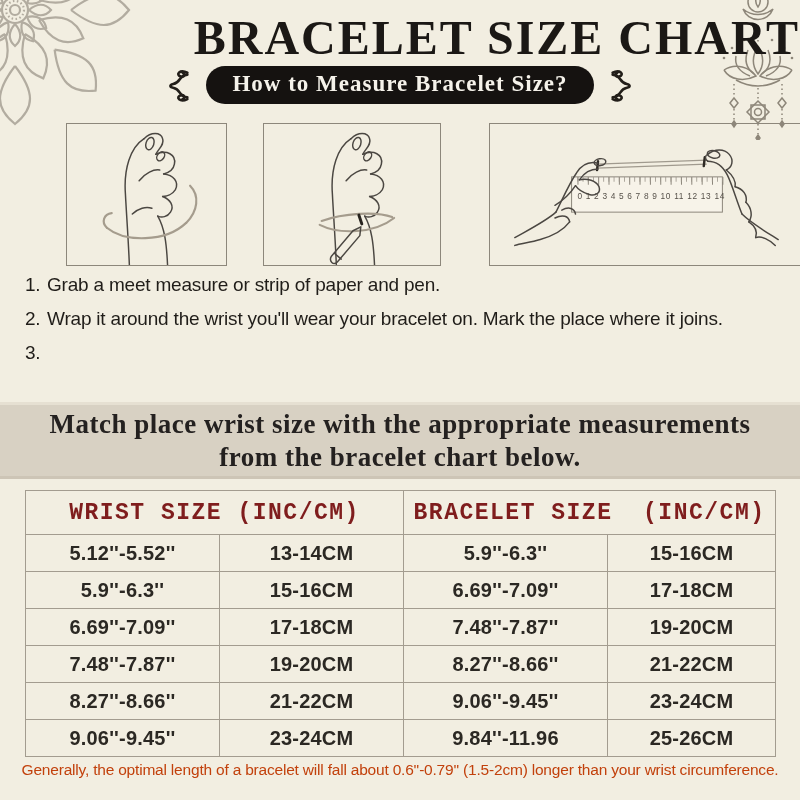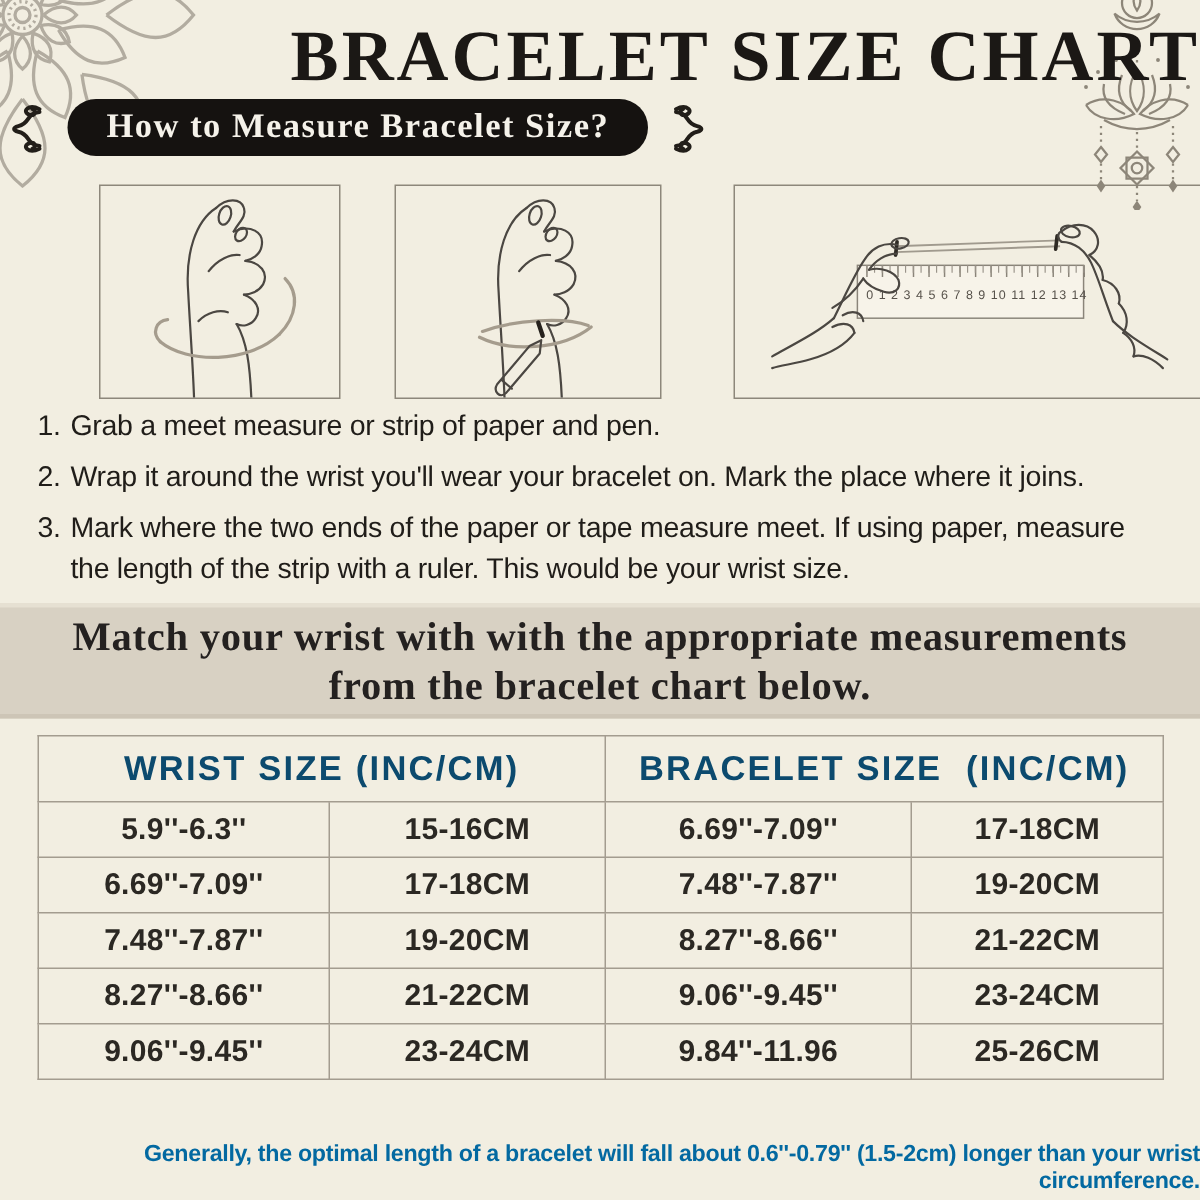--- a/index.html
+++ b/index.html
@@ -10,21 +10,21 @@
   .mandala{position:absolute;left:-105px;top:-110px;}
   .lotus{position:absolute;left:688px;top:0;}
 
   
   .title{position:absolute;top:10px;left:0;width:100%;text-align:right;margin:0;
     font-family:"Liberation Serif",serif;font-weight:700;font-size:48px;
     letter-spacing:2px;color:#1b1815;}
 
   
   .pill-row{position:absolute;top:66px;left:0;width:100%;display:flex;
-    align-items:center;gap:13px;}
+    justify-content:center;align-items:center;gap:13px;}
   .pill{background:#151210;color:#f5f2ea;border-radius:19px;padding:5px 26px 7px;
     font-family:"Liberation Serif",serif;font-weight:700;font-size:23px;letter-spacing:1px;}
   .squiggle{display:block;}
   .squiggle.right{transform:scaleX(-1);}
 
   
   .box{position:absolute;top:123px;height:143px;border:1px solid #8d877b;box-sizing:border-box;}
   .box1{left:66px;width:161px;}
   .box2{left:263px;width:178px;}
   .box3{left:449px;width:315px;margin-left:40px;}
@@ -40,27 +40,27 @@
   .banner{position:absolute;top:402px;left:0;width:800px;height:77px;background:#d8d1c3;
     box-shadow:inset 0 3px 0 #e6e0d2, inset 0 -3px 0 #cdc5b6;
     display:flex;flex-direction:column;justify-content:center;align-items:center;}
   .banner-line{font-family:"Liberation Serif",serif;font-weight:700;font-size:27px;
     letter-spacing:0.5px;color:#242120;line-height:33px;text-align:center;}
 
   
   .size-table{position:absolute;top:490px;left:25px;width:750px;border-collapse:collapse;
     table-layout:fixed;}
   .size-table th,.size-table td{border:1px solid #a39c8f;text-align:center;padding:0;}
-  .size-table th{height:43px;font-family:Liberation Sans, sans-serif;font-weight:700;
-    font-size:23px;letter-spacing:1.5px;color:#0c4a6e;white-space:pre;}
+  .size-table th{height:43px;font-family:Liberation Mono, monospace;font-weight:700;
+    font-size:23px;letter-spacing:1.5px;color:#7f1d1d;white-space:pre;}
   .size-table td{height:36px;font-weight:700;font-size:20px;letter-spacing:0.2px;color:#2b2823;}
 
   
-  .footnote{position:absolute;top:761px;left:0;width:100%;text-align:right;
-    font-weight:700;font-size:15.5px;letter-spacing:-0.2px;color:#0369a1;}
+  .footnote{position:absolute;top:761px;left:0;width:100%;text-align:center;
+    font-weight:400;font-size:15.5px;letter-spacing:-0.2px;color:#c2410c;}
 </style>
 </head>
 <body>
 
 <div class="canvas">
 
   <svg class="mandala" width="250" height="250" viewBox="0 0 250 250">
     <defs>
       <path id="p-out" d="M0,-56 C20,-82 20,-98 0,-114 C-20,-98 -20,-82 0,-56"></path>
       <path id="p-mid" d="M0,-26 C15,-45 15,-60 0,-74 C-15,-60 -15,-45 0,-26"></path>
@@ -252,44 +252,49 @@
     <li>
       <span class="num">1.</span>
       <span>Grab a meet measure or strip of paper and pen.</span>
     </li>
     <li>
       <span class="num">2.</span>
       <span>Wrap it around the wrist you'll wear your bracelet on. Mark the place where it joins.</span>
     </li>
     <li>
       <span class="num">3.</span>
-      <span>Mark where the two ends of the paper or tape measure meet. If using paper, measure the length of the strip with a ruler. This would be your wrist size.</span>
     </li>
   </ol>
 
   <div class="banner">
-    <div class="banner-line">Match your wrist with with the appropriate measurements</div>
+    <div class="banner-line">Match place wrist size with the appropriate measurements</div>
     <div class="banner-line">from the bracelet chart below.</div>
   </div>
 
   <table class="size-table">
     <colgroup>
       <col style="width:194px">
         <col style="width:184px">
         <col style="width:204px">
         <col style="width:168px">
     </colgroup>
     <thead>
       <tr>
         <th colspan="2">WRIST SIZE (INC/CM)</th>
         <th colspan="2">BRACELET SIZE  (INC/CM)</th>
       </tr>
     </thead>
     <tbody>
       <tr>
+        <td>5.12''-5.52''</td>
+        <td>13-14CM</td>
+        <td>5.9''-6.3''</td>
+        <td>15-16CM</td>
+      </tr>
+      <tr>
         <td>5.9''-6.3''</td>
         <td>15-16CM</td>
         <td>6.69''-7.09''</td>
         <td>17-18CM</td>
       </tr>
       <tr>
         <td>6.69''-7.09''</td>
         <td>17-18CM</td>
         <td>7.48''-7.87''</td>
         <td>19-20CM</td>

